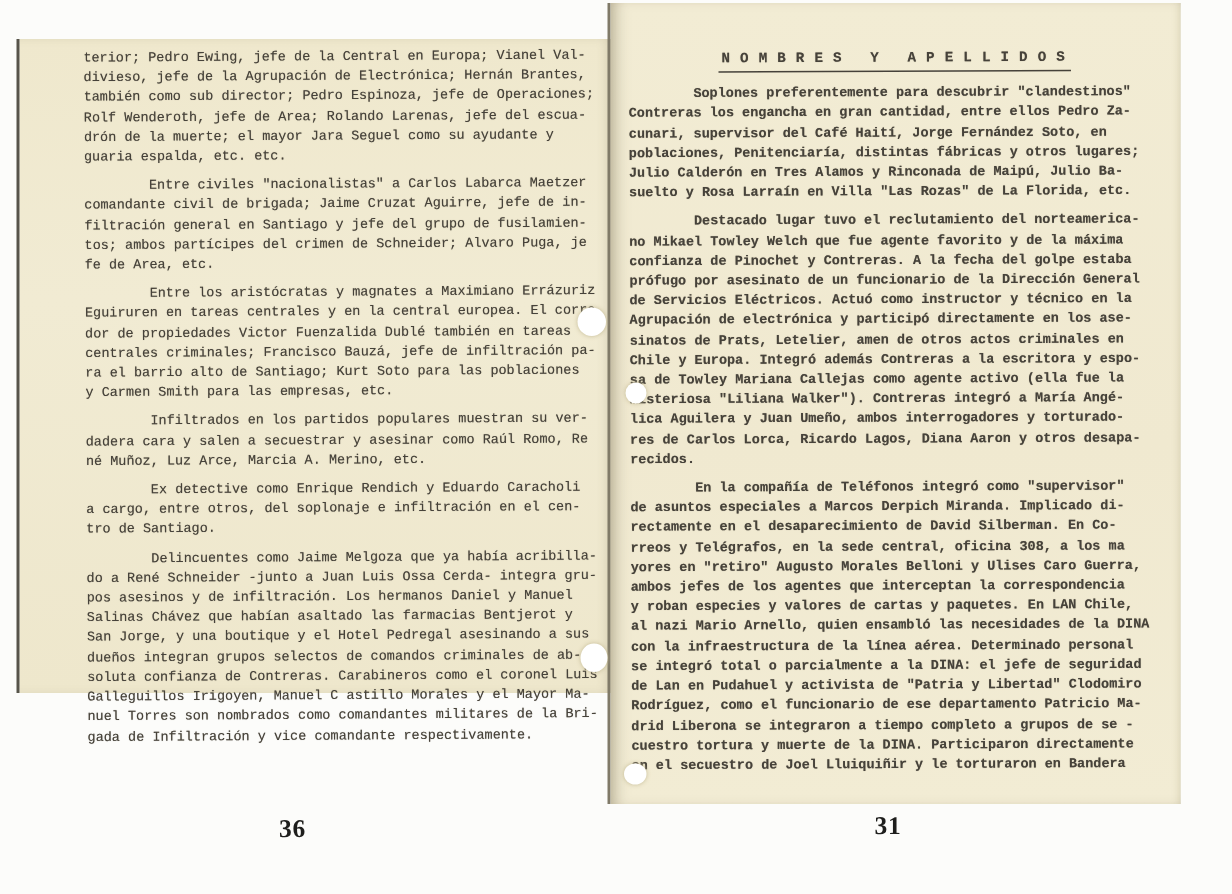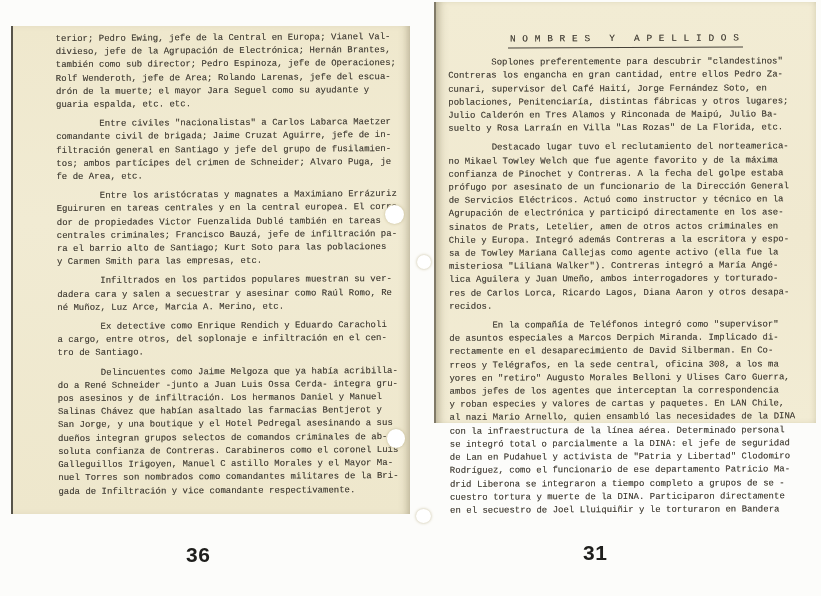--- a/index.html
+++ b/index.html
@@ -8,30 +8,31 @@
     background:#fcfcfa;
     position:relative;
     overflow:hidden;
     font-family:"Liberation Mono","DejaVu Sans Mono",monospace;
   }
   .page{
     position:absolute;
     background:#f0e9cf;
   }
   #left-page{
-    left:11px;top:26px;width:397px;height:488px;
+    left:11px;top:26px;width:397px;height:436px;
     border-left:2px solid #57544a;
     background:linear-gradient(180deg,#efe8cd 0%,#f1ebd3 40%,#eee7cc 100%);
     box-shadow:inset -7px 0 9px -5px rgba(110,100,70,0.45);
   }
   #right-page{
-    left:434px;top:2px;width:380px;height:421px;
+    left:405px;top:2px;width:380px;height:534px;
     border-left:2px solid #807a68;
     background:linear-gradient(180deg,#f2ecd4 0%,#f0e9d0 55%,#f2ecd4 100%);
     box-shadow:inset 8px 0 10px -6px rgba(110,100,70,0.5), inset -4px 0 6px -4px rgba(150,140,100,0.35);
+    font-weight:bold;
   }
   .textcol{
     position:absolute;
     color:#46423a;
     font-size:9px;
     line-height:13.2px;
     text-shadow:0 0 0.5px rgba(70,62,48,0.55);
   }
   #left-text{ left:44px; top:6px; width:350px; transform:rotate(-0.35deg); }
   #right-text{ left:13px; top:30px; width:366px; transform:rotate(-0.25deg); }
@@ -44,23 +45,23 @@
     white-space:pre;
     margin:0 0 8px 60px;
     padding:0 4px 2px 2px;
     border-bottom:1.5px solid #46423a;
     font-size:9.5px;
     letter-spacing:0.5px;
     color:#46423a;
   }
   .pageno{
     position:absolute;
-    font-family:Liberation Sans, sans-serif;
+    font-family:Liberation Serif, serif;
     font-weight:bold;
-    font-size:21px;
+    font-size:17px;
     color:#1e1e1c;
     letter-spacing:0.5px;
   }
   #pageno-left{ left:186px; top:543px; }
   #pageno-right{ left:583px; top:541px; }
   .hole{
     position:absolute;
     background:#ffffff;
     border-radius:50%;
     box-shadow:0 0 3px rgba(190,180,140,0.9);

